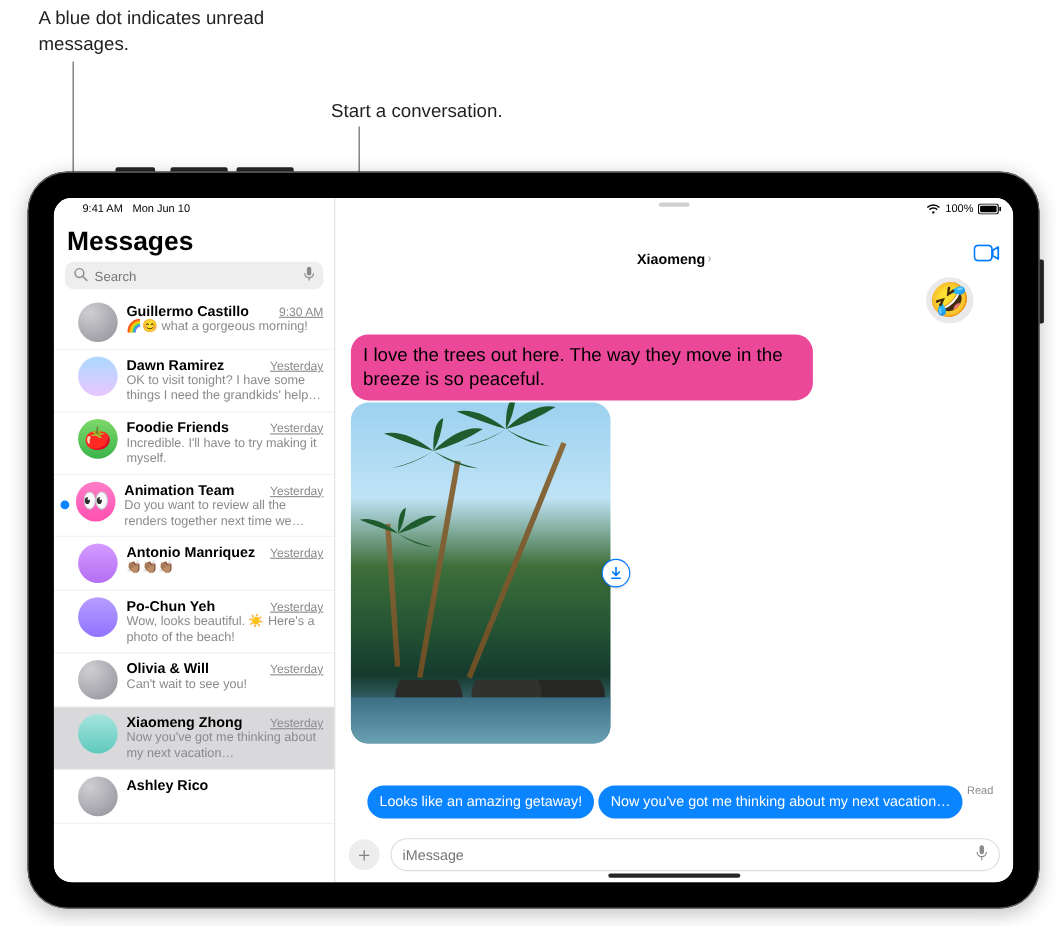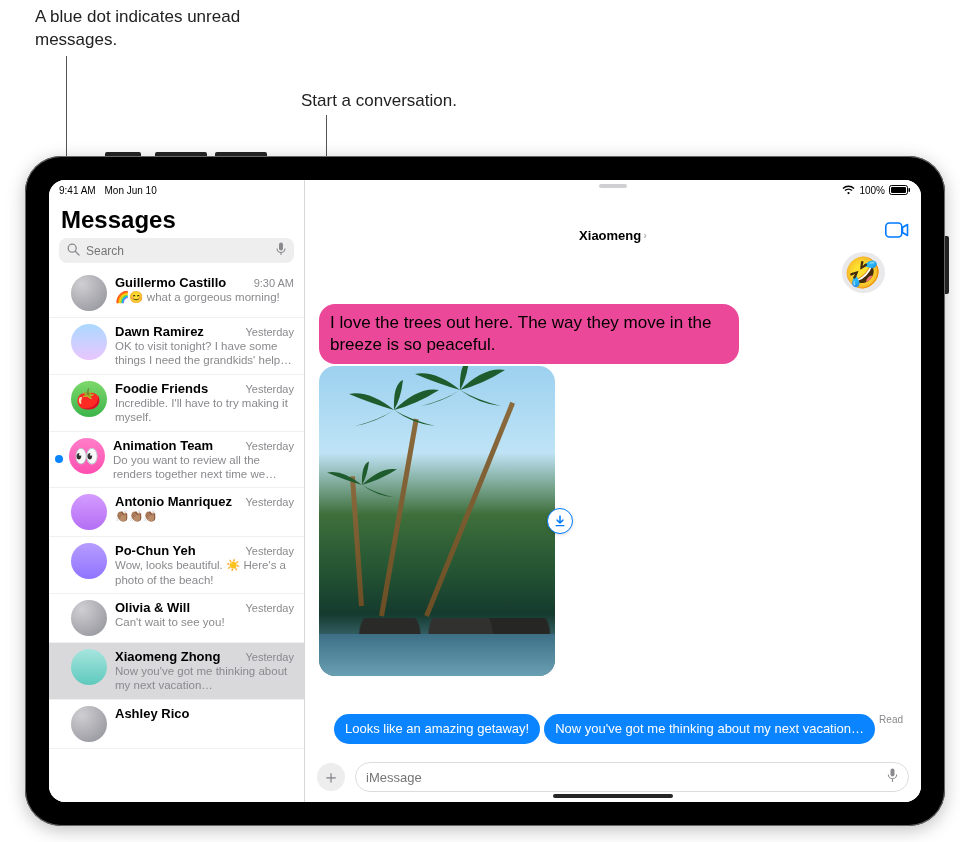--- a/index.html
+++ b/index.html
@@ -39,21 +39,21 @@
     width: 100%; height: 100%;
     background: #fff;
     border-radius: 16px;
     overflow: hidden;
     position: relative;
     display: flex;
   }
 
   
   .statusbar {
-    position: absolute; top: 0; left: 0; right: 0;
+    position: absolute; top: 0; left: 16px; right: 0;
     height: 18px;
     font-size: 10px; color: #000;
     display: flex; align-items: center; justify-content: space-between;
     padding: 2px 10px 0 10px;
     z-index: 50;
   }
   .statusbar .left span { margin-right: 6px; }
   .statusbar .right { display:flex; align-items:center; gap:4px; font-size:10px; }
   .wifi-icon, .battery-icon { display:inline-block; }
   .wifi-icon svg, .battery-icon svg { display:block; }
@@ -104,21 +104,21 @@
   .conv .unread-spacer { width:8px; flex:0 0 8px; }
   .avatar {
     width:36px; height:36px; border-radius:50%;
     flex:0 0 36px;
     display:flex; align-items:center; justify-content:center;
     font-size:20px; color:#fff; overflow:hidden;
   }
   .conv-body { flex:1; min-width:0; }
   .conv-line1 { display:flex; justify-content:space-between; align-items:baseline; gap:6px;}
   .conv-name { font-size:13px; font-weight:600; color:#000; white-space:nowrap; overflow:hidden; text-overflow:ellipsis;}
-  .conv-time { font-size:11px; color:#8a8a8e; white-space:nowrap;}
+  .conv-time { font-size:11px; color:#8a8a8e; white-space:nowrap;text-decoration:underline;}
   .conv-preview { font-size:11.5px; color:#8a8a8e; line-height:1.25;
     display:-webkit-box; -webkit-line-clamp:2; -webkit-box-orient:vertical; overflow:hidden;}
 
   
   .main-top {
     height: 22px;
     display:flex; align-items:center; justify-content:center;
     position:relative;
   }
   .pill { width:28px; height:4px; background:#d0d0d3; border-radius:2px; position:absolute; top:-16px; left:50%; transform:translateX(-50%);}

